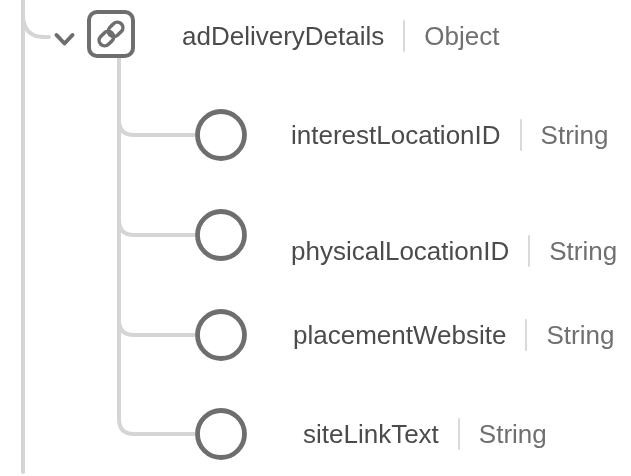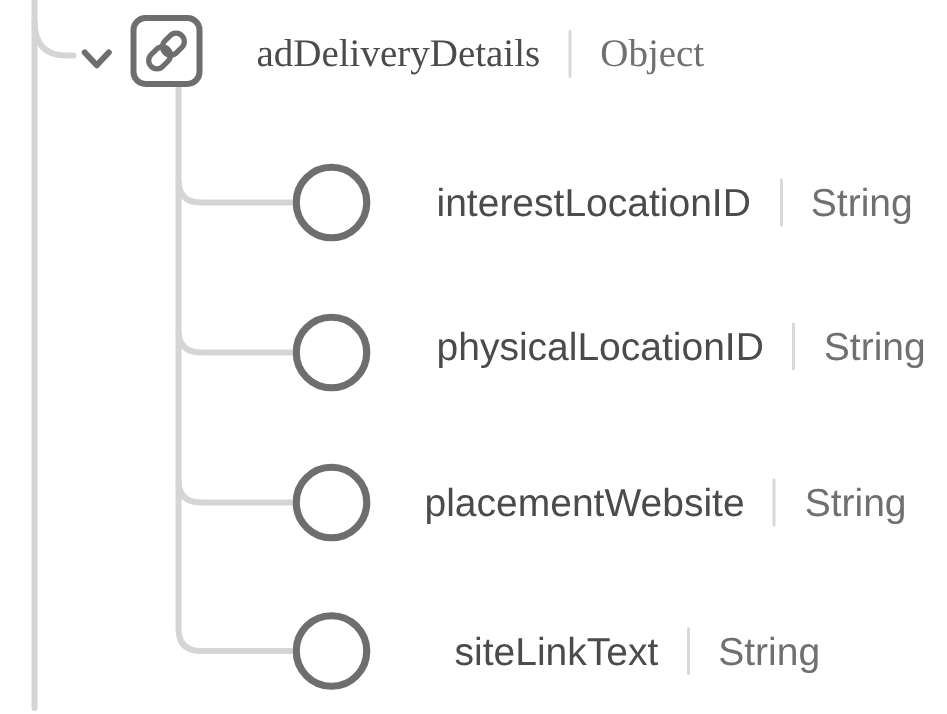--- a/index.html
+++ b/index.html
@@ -78,39 +78,39 @@
     <path class="conn" d="M119 120 Q119 135 134 135 H195"></path>
     <path class="conn" d="M119 220 Q119 235 134 235 H195"></path>
     <path class="conn" d="M119 320 Q119 335 134 335 H195"></path>
 
     <circle class="fieldcircle" cx="221" cy="135" r="23.5"></circle>
     <circle class="fieldcircle" cx="221" cy="235" r="23.5"></circle>
     <circle class="fieldcircle" cx="221" cy="335" r="23.5"></circle>
     <circle class="fieldcircle" cx="221" cy="434" r="23.5"></circle>
   </svg>
 
-  <div class="row" style="left:171px; top:9px;font-family:Liberation Serif, serif;">
+  <div class="row" style="left:182px; top:9px;">
     <span class="nname">adDeliveryDetails</span>
     <span class="vdiv"></span>
     <span class="ntype">Object</span>
   </div>
 
   <div class="row" style="left:291px; top:108px;text-align:right;">
     <span class="nname">interestLocationID</span>
     <span class="vdiv"></span>
     <span class="ntype">String</span>
   </div>
 
-  <div class="row" style="left:291px; top:204px;">
+  <div class="row" style="left:291px; top:224px;">
     <span class="nname">physicalLocationID</span>
     <span class="vdiv"></span>
     <span class="ntype">String</span>
   </div>
 
-  <div class="row" style="left:283px; top:308px;">
+  <div class="row" style="left:293px; top:308px;">
     <span class="nname">placementWebsite</span>
     <span class="vdiv"></span>
     <span class="ntype">String</span>
   </div>
 
   <div class="row" style="left:291px; top:407px;margin-left:12px;">
     <span class="nname">siteLinkText</span>
     <span class="vdiv"></span>
     <span class="ntype">String</span>
   </div>

